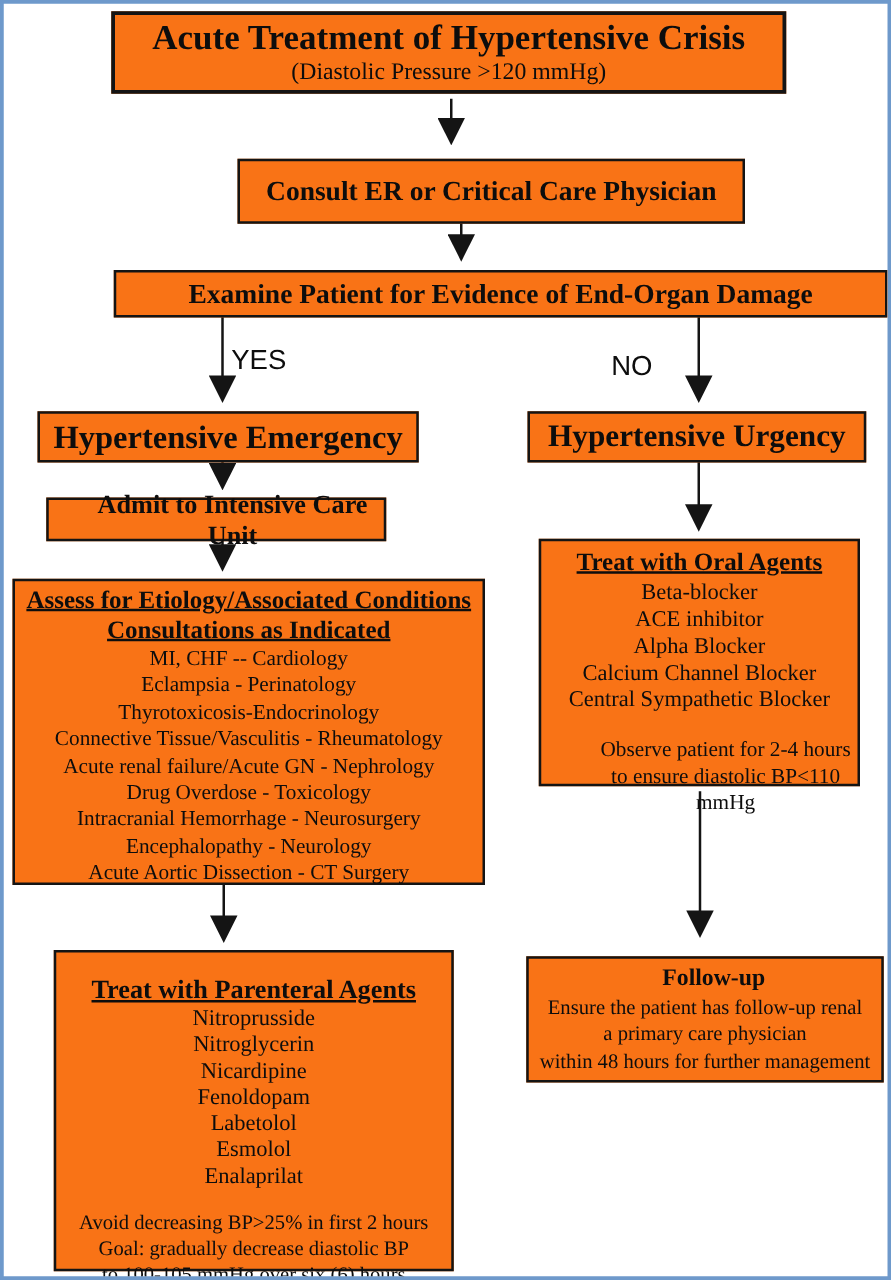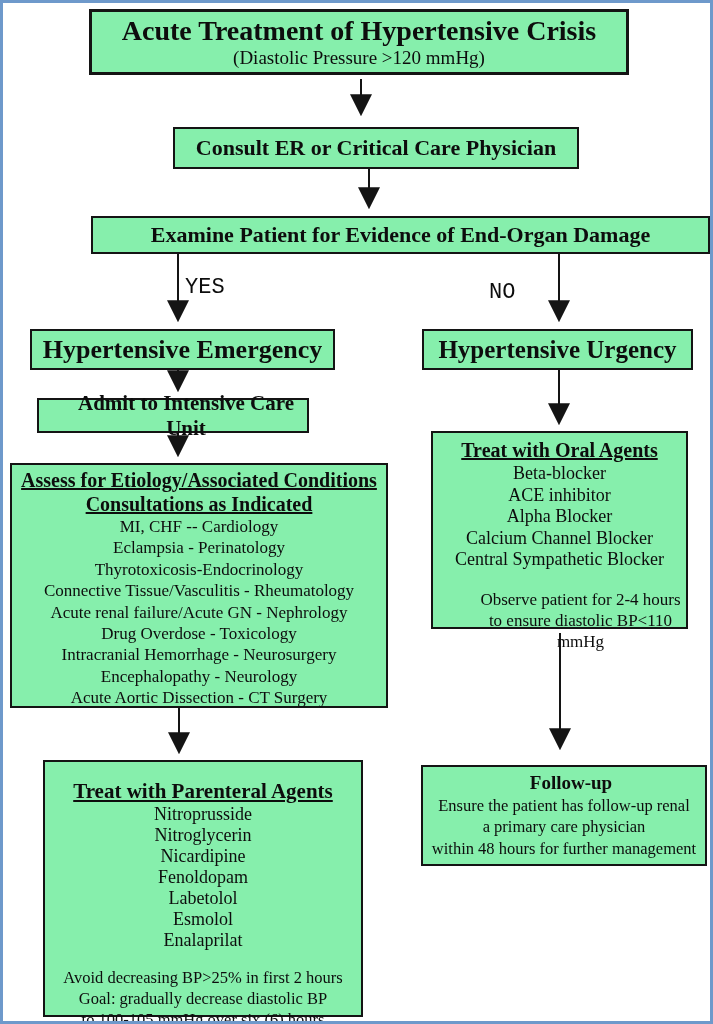--- a/index.html
+++ b/index.html
@@ -9,37 +9,37 @@
     height: 1024px;
     background: #ffffff;
     border: 3px solid #6e99cb;
     box-sizing: border-box;
     overflow: hidden;
     font-family: "Liberation Serif", "DejaVu Serif", serif;
     color: #0d0d0d;
   }
   .node {
     position: absolute;
-    background: #86efac;
+    background: #f97316;
     border: 2px solid #141414;
     box-sizing: border-box;
     text-align: center;
     display: flex;
     flex-direction: column;
     justify-content: center;
   }
   .node.top-align { justify-content: flex-start; }
   .bold { font-weight: bold; }
   .uline { text-decoration: underline; }
 
   .title-box   { left: 86px;  top: 6px;   width: 540px; height: 66px; border-width: 3px; }
   .title-main  { font-size: 28px; font-weight: bold; line-height: 1.15; }
   .title-sub   { font-size: 19px; line-height: 1.15; }
 
-  .consult-box { left: 170px; top: 124px; width: 406px; height: 42px; font-size: 22px; font-weight: bold; }
+  .consult-box { left: 187px; top: 124px; width: 406px; height: 52px; font-size: 22px; font-weight: bold; }
   .examine-box { left: 88px;  top: 213px; width: 619px; height: 38px; font-size: 22px; font-weight: bold; }
 
   .emergency-box { left: 27px;  top: 326px; width: 305px; height: 41px; font-size: 26px; font-weight: bold; }
   .urgency-box   { left: 419px; top: 326px; width: 271px; height: 41px; font-size: 25px; font-weight: bold; }
 
   .admit-box   { left: 34px;  top: 395px; width: 272px; height: 35px; font-size: 21px; font-weight: bold; padding-left: 26px; }
 
   .assess-box  { left: 7px;   top: 460px; width: 378px; height: 245px; padding-top: 3px; }
   .assess-head { font-size: 20px; line-height: 1.2; }
   .assess-item { font-size: 17px; line-height: 1.26; }
@@ -56,21 +56,21 @@
   .oral-notes { margin-top: 18px; }
   .oral-note  { font-size: 17px; line-height: 1.25; margin-left: 42px; }
 
   .followup-box  { left: 418px; top: 762px; width: 286px; height: 101px; padding-top: 4px; }
   .followup-head { font-size: 19px; line-height: 1.25; font-weight: bold; padding-left: 14px; }
   .followup-note { font-size: 16.5px; line-height: 1.3; }
 
   .branch-label {
     position: absolute;
     font-size: 22px;
-    font-family: Liberation Mono, monospace;
+    font-family: Liberation Sans, sans-serif;
     color: #0d0d0d;
   }
   .yes-label { left: 182px; top: 272px; }
   .no-label  { left: 486px; top: 277px; }
 
   svg.arrows {
     position: absolute;
     left: 0; top: 0;
     width: 707px; height: 1018px;
     pointer-events: none;

